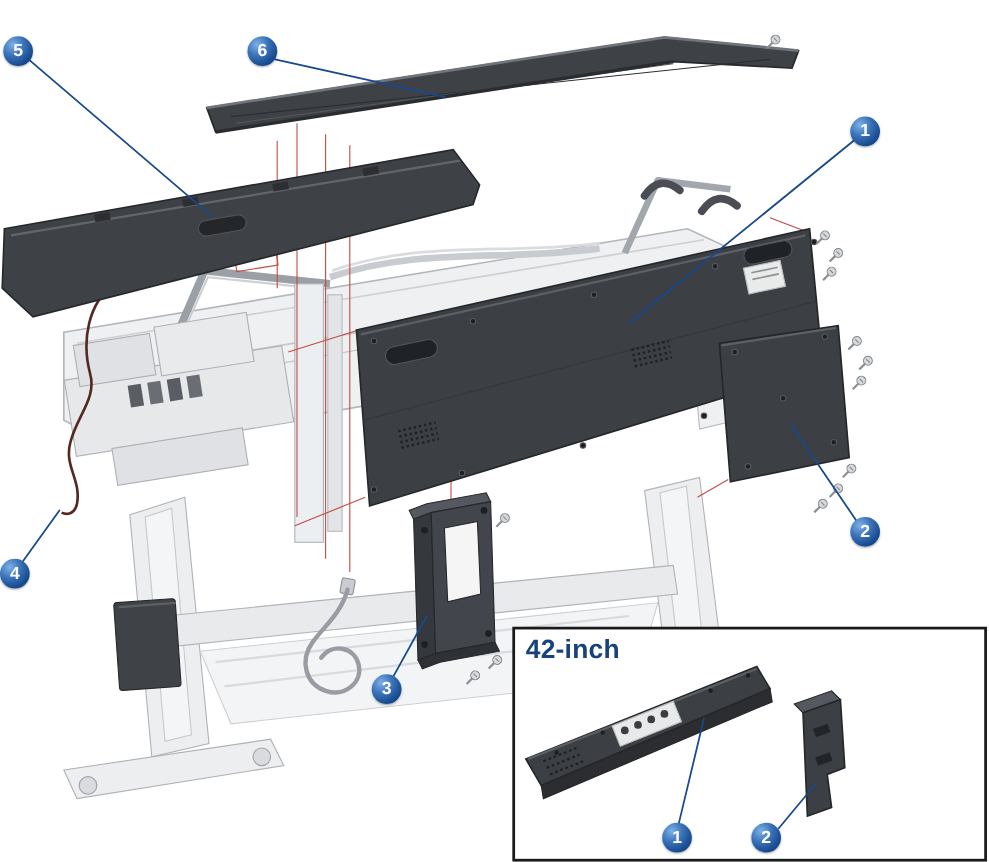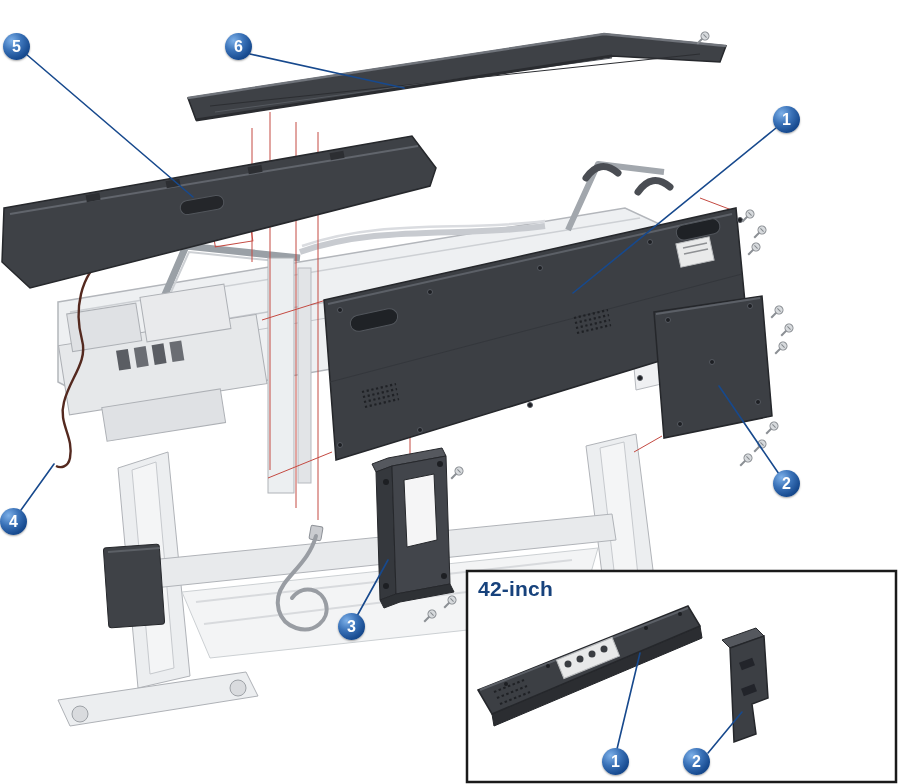--- a/index.html
+++ b/index.html
@@ -16,21 +16,21 @@
     width:27px;height:27px;border-radius:50%;
     background:radial-gradient(circle at 32% 28%, #7db0e8 0%, #3a72b8 38%, #174a8f 72%, #0f3a75 100%);
     color:#ffffff;
     display:flex;align-items:center;justify-content:center;
     font-weight:bold;font-size:16px;line-height:1;
     box-shadow:0 1px 2px rgba(0,0,0,.35);
     user-select:none;
   }
   .inset-title{
     position:absolute;left:478px;top:577px;
-    font-size:21px;font-weight:bold;color:#17427c;
+    font-size:24px;font-weight:bold;color:#17427c;
     letter-spacing:0.2px;
   }
 </style>
 </head>
 <body>
 
 <div class="stage">
 
 <svg width="899" height="784" viewBox="0 0 899 784">
   <defs>

